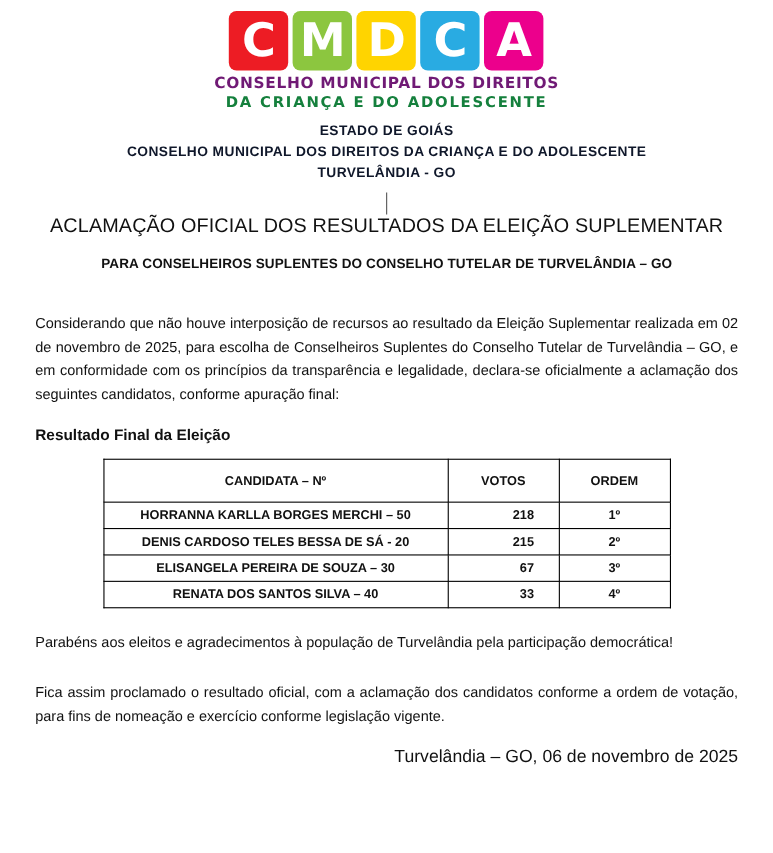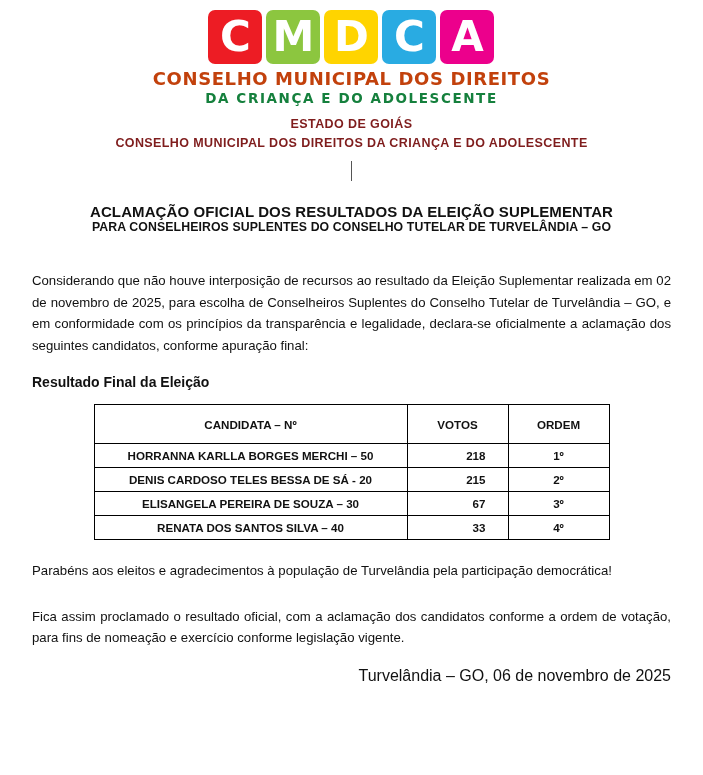--- a/index.html
+++ b/index.html
@@ -46,65 +46,65 @@
     font-family: "DejaVu Sans", sans-serif;
     font-weight: bold;
     font-size: 42px;
     color: #ffffff;
     line-height: 1;
   }
   .logo-sub1 {
     margin-top: 4px;
     font-family: "DejaVu Sans", sans-serif;
     font-weight: bold;
-    font-size: 18px;
+    font-size: 14px;
     letter-spacing: 0.6px;
-    color: #c2410c;
+    color: #701a75;
   }
   .logo-sub2 {
     margin-top: 1px;
     font-family: "DejaVu Sans", sans-serif;
     font-weight: bold;
     font-size: 13.5px;
     letter-spacing: 1.6px;
     color: #15803d;
   }
 
   
   .org-head {
     text-align: center;
-    color: #7f1d1d;
+    color: #0f172a;
     font-weight: bold;
     font-size: 12.5px;
     letter-spacing: 0.4px;
     line-height: 19px;
     margin-top: 8px;
   }
   .org-head div {
     white-space: nowrap;
   }
   .divider-tick {
     width: 1px;
     height: 20px;
     background: #555;
     margin: 8px auto 0 auto;
   }
 
   
   .doc-title {
     text-align: center;
-    font-weight: bold;
-    font-size: 15px;
-    margin-top: 22px;
+    font-weight: normal;
+    font-size: 18px;
     letter-spacing: 0.1px;
   }
   .doc-title2 {
     text-align: center;
     font-weight: bold;
     font-size: 12.3px;
+    margin-top: 17px;
     letter-spacing: 0.1px;
   }
 
   
   .body-text {
     margin-top: 36px;
     font-size: 13.2px;
     line-height: 21.5px;
     text-align: justify;
     padding: 0 4px;
@@ -177,20 +177,21 @@
         <div class="logo-tile" style="background:#ec008c">A</div>
       </div>
       <div class="logo-sub1">CONSELHO MUNICIPAL DOS DIREITOS</div>
       <div class="logo-sub2">DA CRIANÇA E DO ADOLESCENTE</div>
     </div>
   </div>
 
   <div class="org-head">
     <div>ESTADO DE GOIÁS</div>
     <div>CONSELHO MUNICIPAL DOS DIREITOS DA CRIANÇA E DO ADOLESCENTE</div>
+    <div>TURVELÂNDIA - GO</div>
   </div>
   <div class="divider-tick"></div>
 
   <div class="doc-title">ACLAMAÇÃO OFICIAL DOS RESULTADOS DA ELEIÇÃO SUPLEMENTAR</div>
   <div class="doc-title2">PARA CONSELHEIROS SUPLENTES DO CONSELHO TUTELAR DE TURVELÂNDIA – GO</div>
 
   <div class="body-text">Considerando que não houve interposição de recursos ao resultado da Eleição Suplementar realizada em 02 de novembro de 2025, para escolha de Conselheiros Suplentes do Conselho Tutelar de Turvelândia – GO, e em conformidade com os princípios da transparência e legalidade, declara-se oficialmente a aclamação dos seguintes candidatos, conforme apuração final:</div>
 
   <div class="result-label">Resultado Final da Eleição</div>
 

